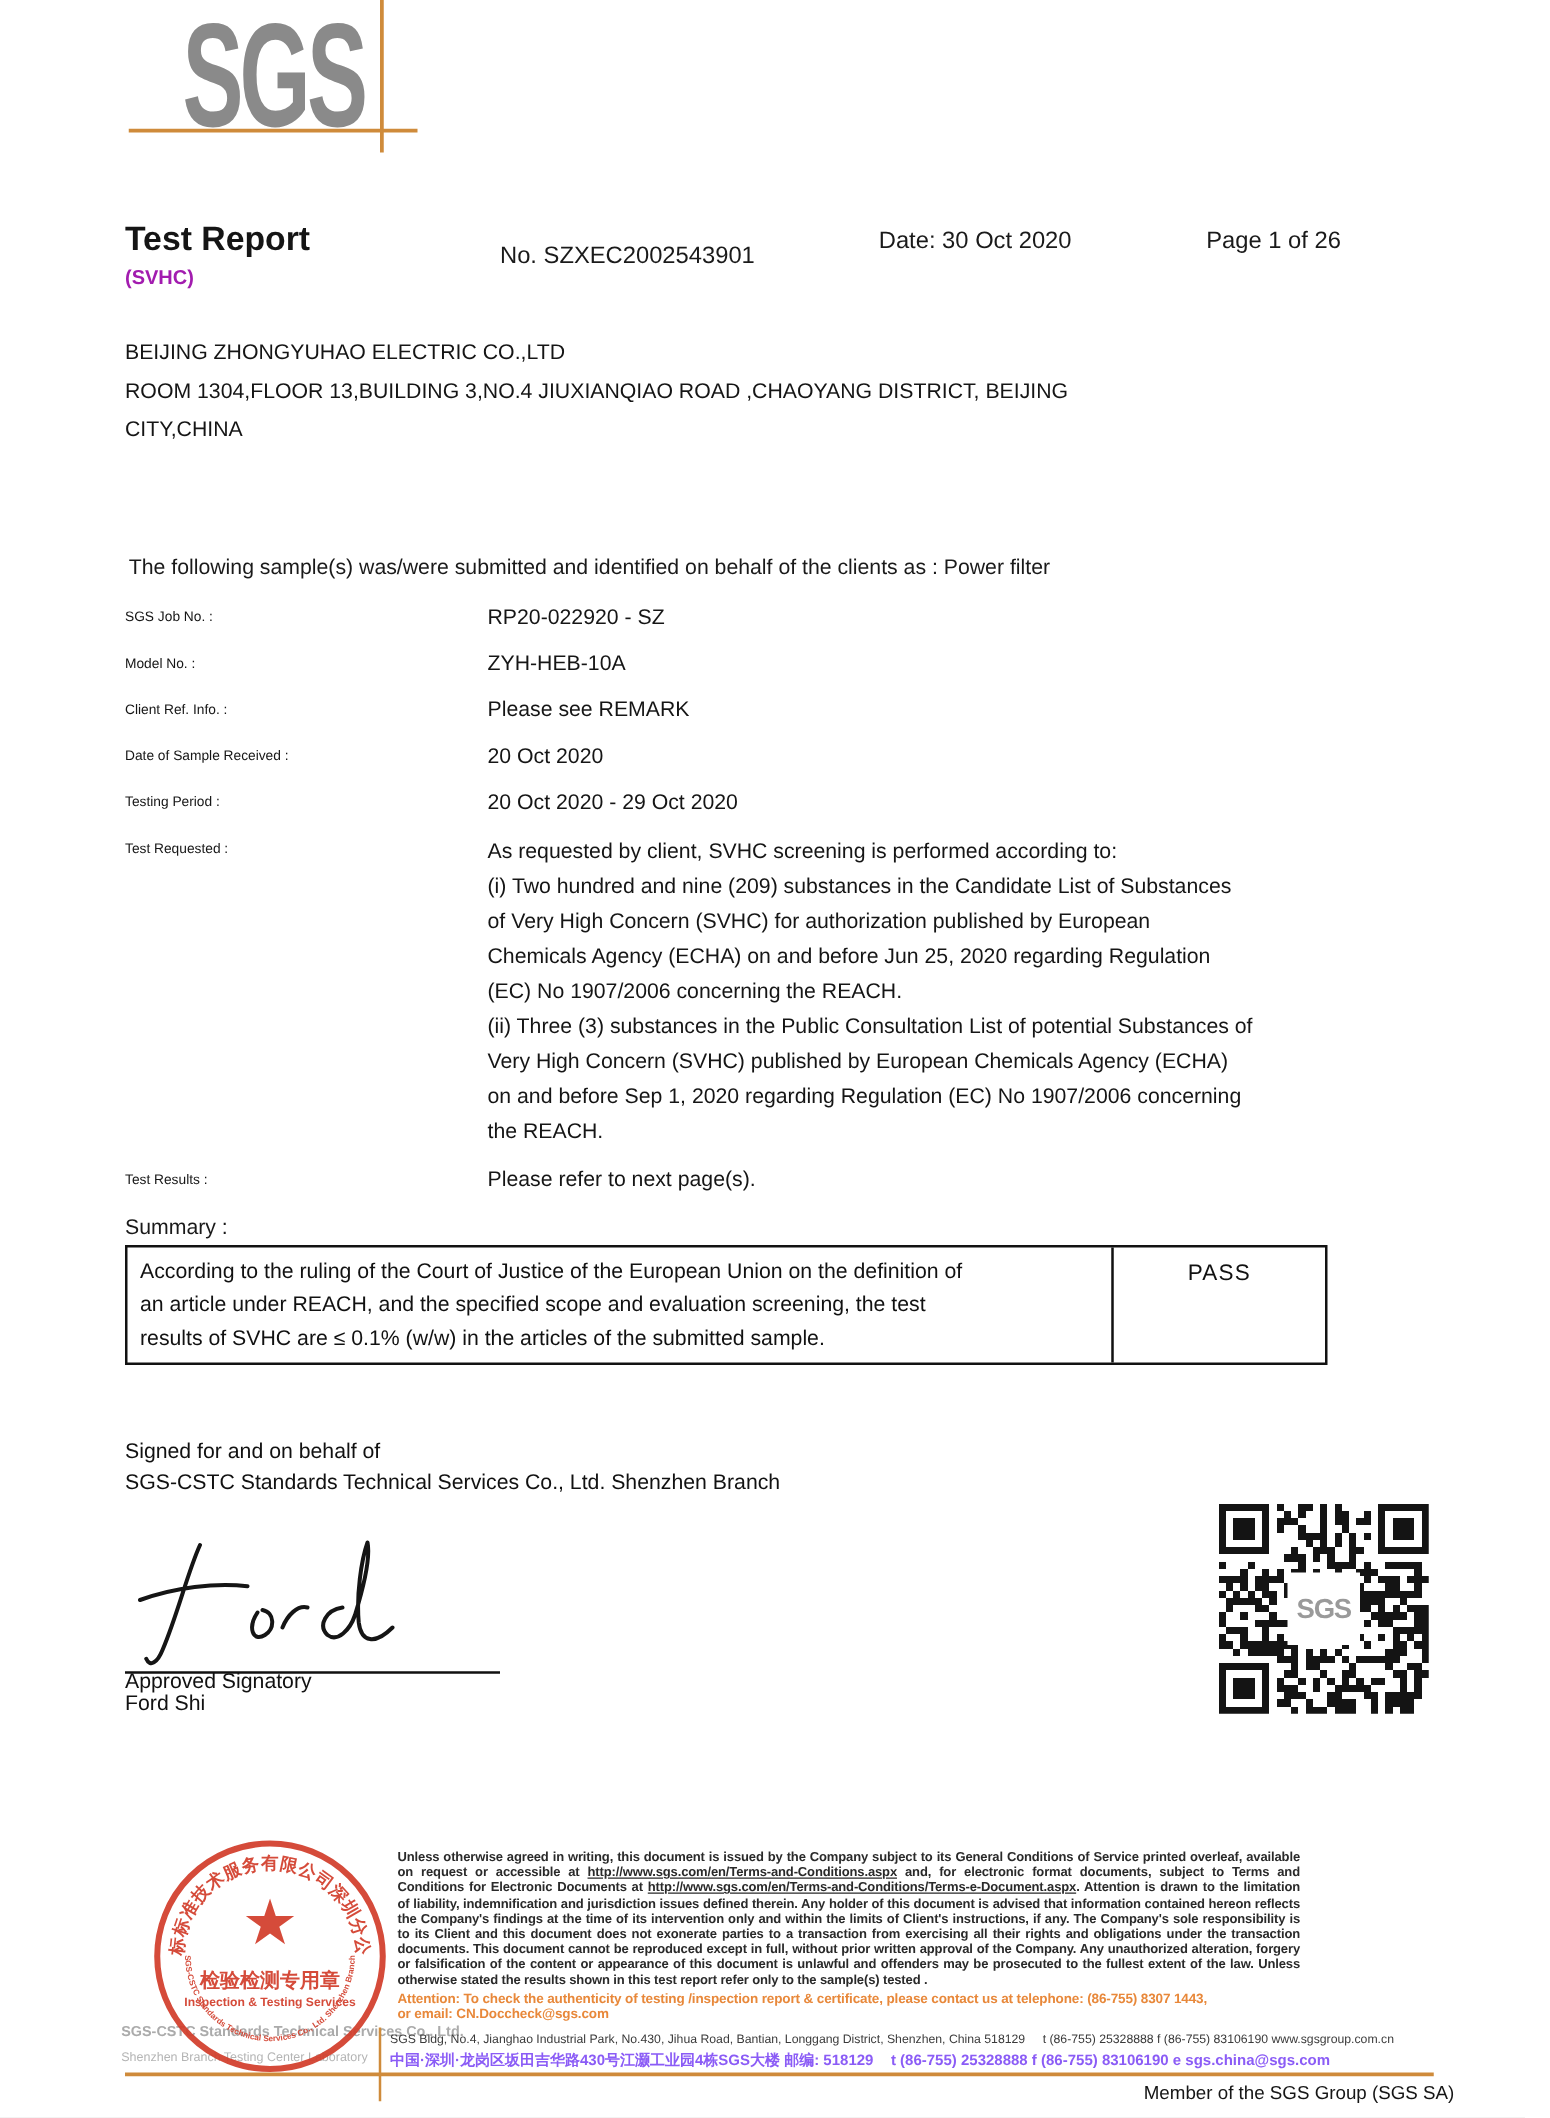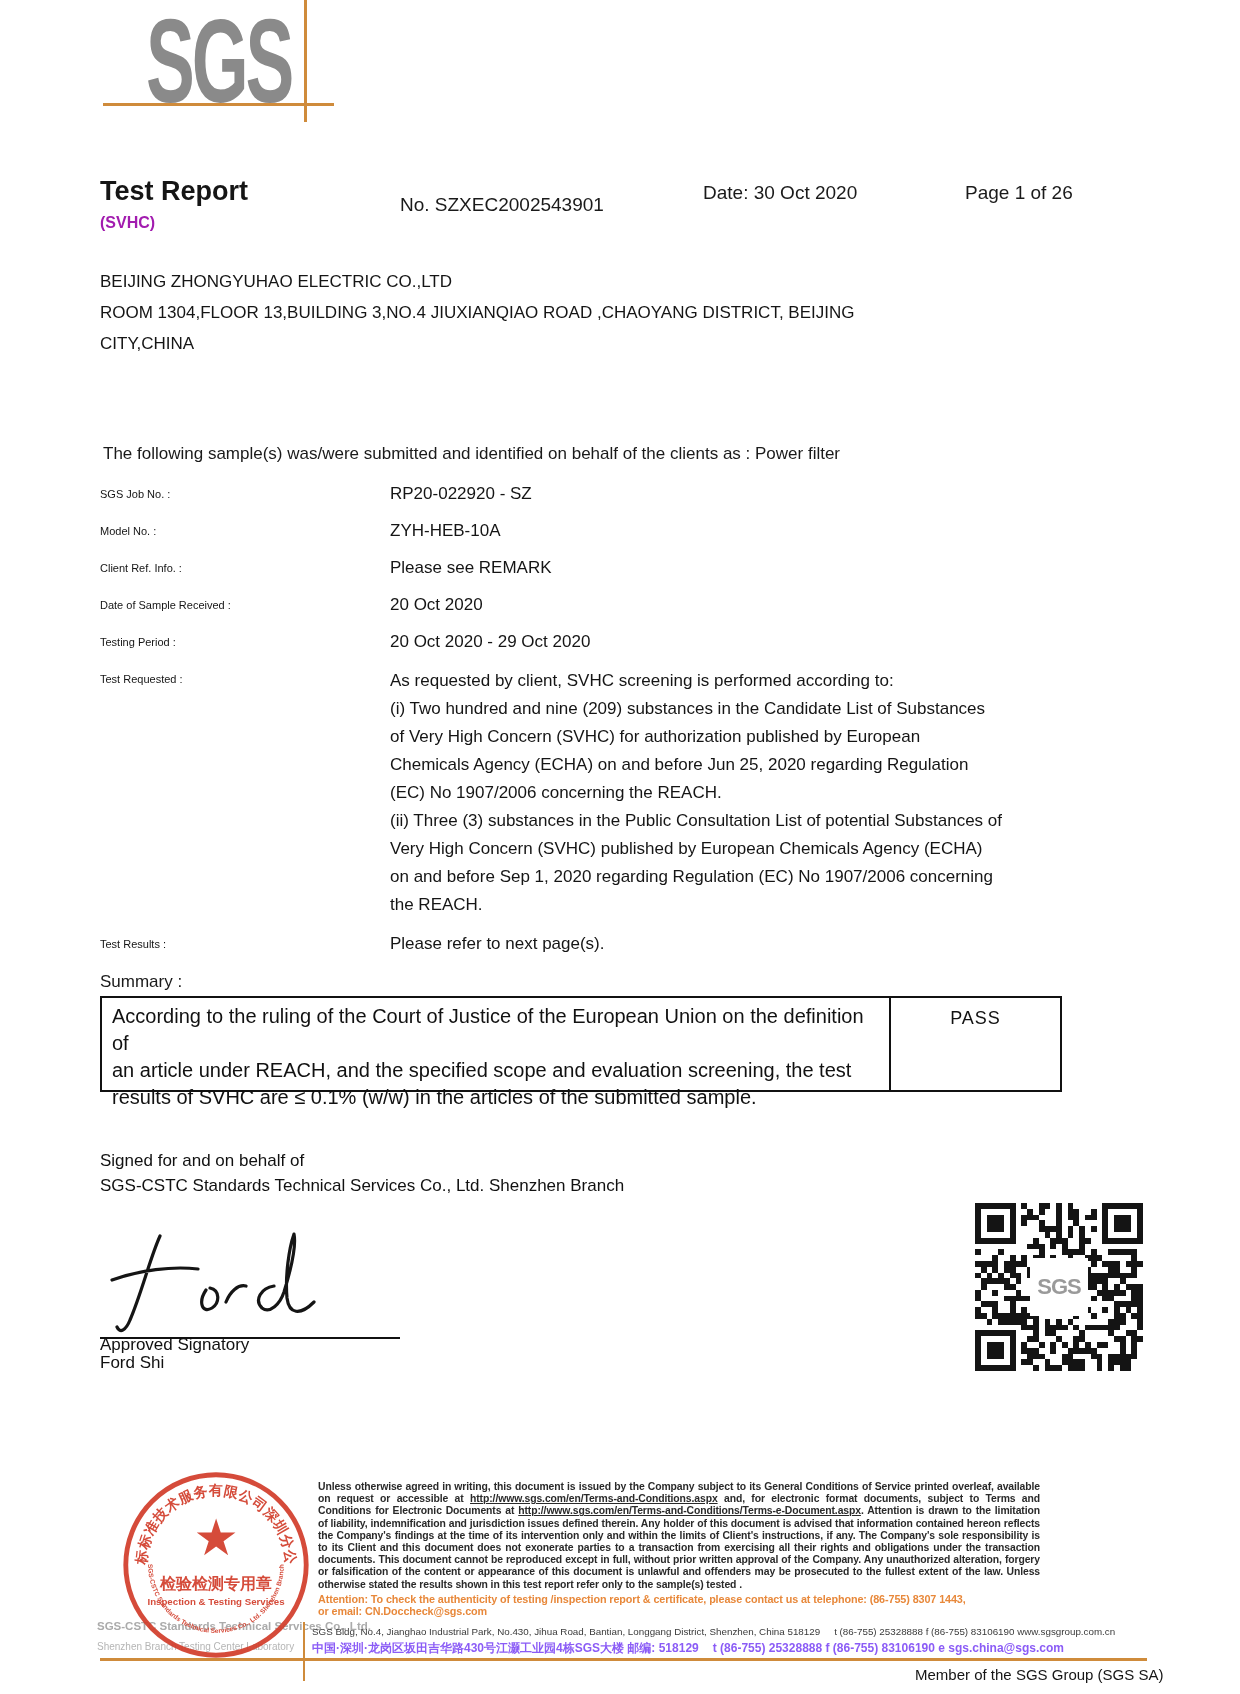--- a/index.html
+++ b/index.html
@@ -21,21 +21,21 @@
   .client-block{font-size:17px;line-height:31px;white-space:pre-line;color:#151515;}
 
   .fields{width:1000px;}
   .frow{display:flex;margin-bottom:13px;}
   .frow .lbl{flex:0 0 290px;font-size:11px;line-height:24px;color:#151515;}
   .frow .val{flex:1;font-size:17px;line-height:24px;color:#151515;white-space:pre-line;}
   .frow.tall .val{line-height:28px;max-width:700px;}
 
   .sum-box{border:2px solid #111;display:flex;}
   .sum-text{flex:0 0 763px;border-right:2px solid #111;padding:5px 14px 8px 10px;
-            font-size:20px;line-height:27px;white-space:pre-line;}
+            font-size:17px;line-height:27px;white-space:pre-line;}
   .sum-result{flex:1;text-align:center;padding-top:10px;font-size:18px;letter-spacing:1px;}
 
   .signed{font-size:17px;line-height:25px;white-space:pre-line;}
   .sig-line{background:#111;height:2px;}
   .sig-name{font-size:17px;line-height:30px;white-space:pre-line;}
 
   .qr-wrap{width:168px;height:168px;}
   .qr-center{position:absolute;left:55px;top:55px;width:58px;height:58px;background:#fff;
              display:flex;align-items:center;justify-content:center;
              color:#9a9a9a;font-weight:bold;font-size:22px;letter-spacing:-1px;}

